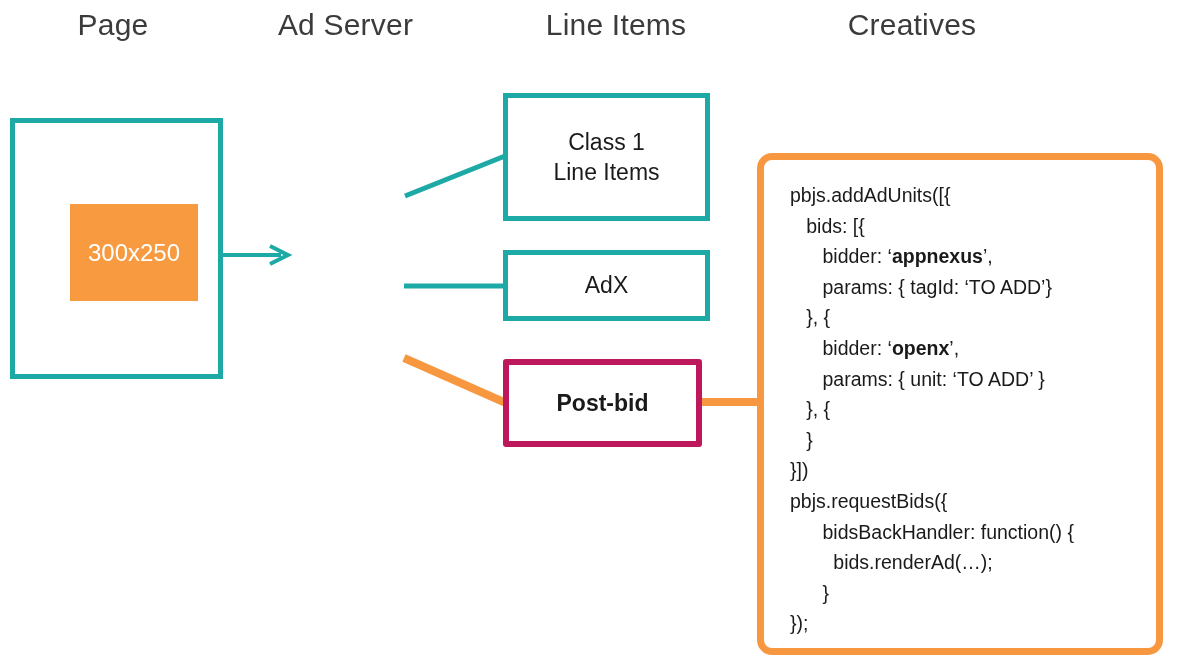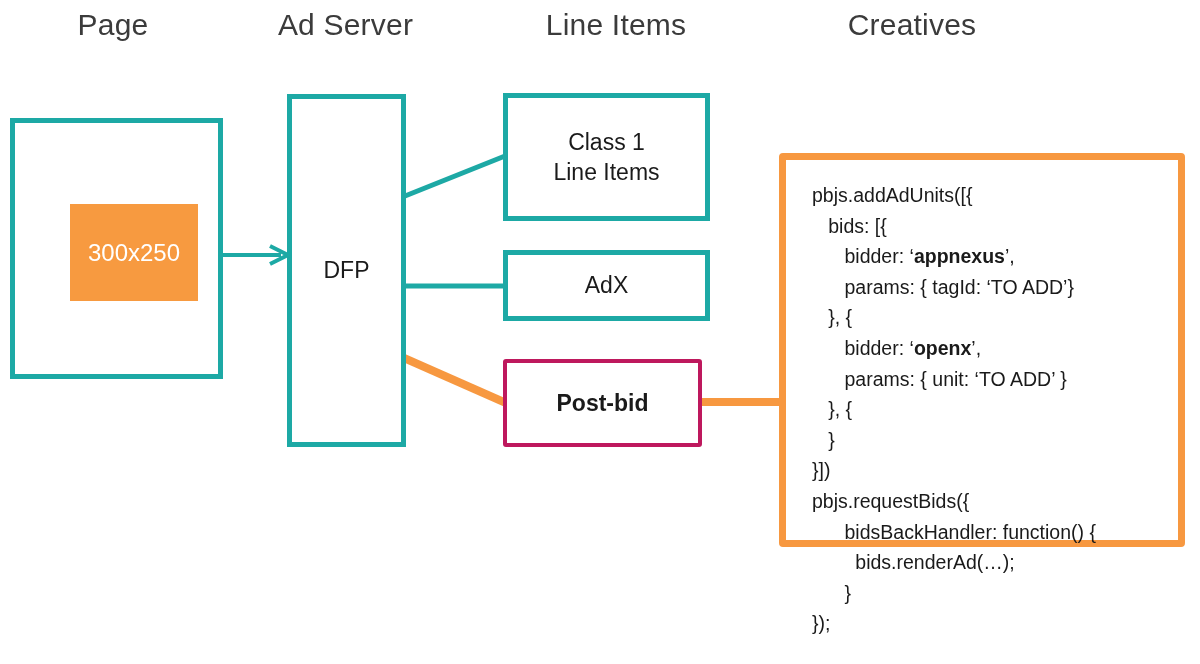--- a/index.html
+++ b/index.html
@@ -36,21 +36,21 @@
   .box {
     position: absolute;
     box-sizing: border-box;
     background: #ffffff;
     display: flex;
     align-items: center;
     justify-content: center;
     text-align: center;
   }
   .box-teal { border: 5px solid #1da9a5; }
-  .box-orange { border: 4px solid #be185d; border-radius: 3px; }
+  .box-orange { border: 6px solid #be185d; border-radius: 3px; }
 
   .box-label {
     font-size: 23px;
     color: #1a1a1a;
     line-height: 1.32;
     font-weight: 400;
   }
   .box-label.bold { font-weight: bold; font-size: 23px; }
 
   
@@ -68,27 +68,27 @@
   }
 
   
   .conn {
     position: absolute;
   }
 
   
   #code-panel {
     position: absolute;
-    left: 779px;
+    left: 757px;
     top: 153px;
     width: 406px;
-    height: 394px;
+    height: 502px;
     box-sizing: border-box;
     border: 7px solid #f79840;
-    border-radius: 4px;
+    border-radius: 15px;
     background: #ffffff;
   }
   #code-lines {
     position: absolute;
     left: 26px;
     top: 20px;
     right: 6px;
   }
   .code-line {
     font-family: "Liberation Sans", sans-serif;
@@ -127,23 +127,20 @@
 
     <line x1="700" y1="402" x2="782" y2="402" stroke="#f79840" stroke-width="8"></line>
   </svg>
 
   <div class="box box-teal" style="left:10px; top:118px; width:213px; height:261px;"></div>
 
   <div id="ad-slot" style="left:70px; top:204px; width:128px; height:97px;">
     <span class="slot-text">300x250</span>
   </div>
 
-  <div class="box box-teal" style="left:287px; top:94px; width:119px; height:353px;">
-    <span class="box-label">DFP</span>
-  </div>
 
   <div class="box box-teal" style="left:503px; top:93px; width:207px; height:128px;">
     <span class="box-label">
       <span>Class 1</span><br>
       <span>Line Items</span>
     </span>
   </div>
 
   <div class="box box-teal" style="left:503px; top:250px; width:207px; height:71px;">
     <span class="box-label">AdX</span>

